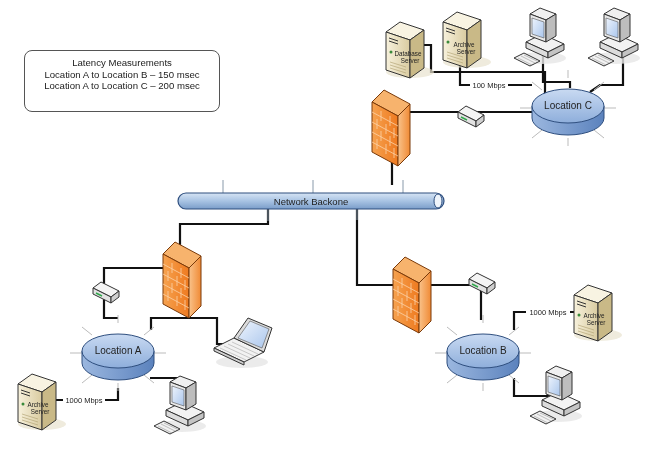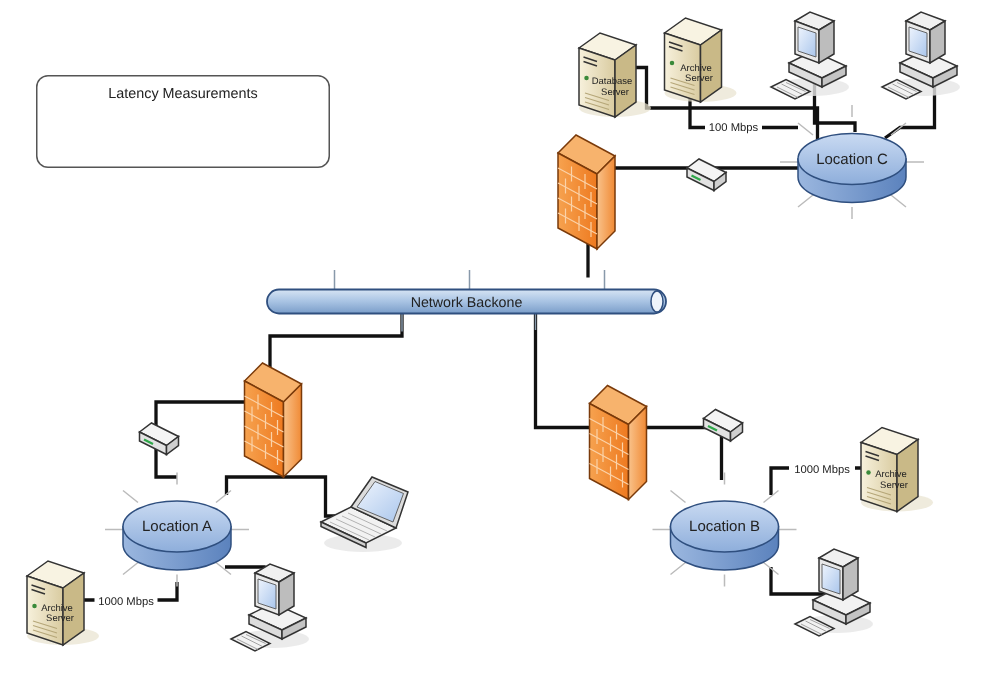--- a/index.html
+++ b/index.html
@@ -187,13 +187,15 @@
     <text class="lbl" x="84" y="403" text-anchor="middle" font-size="7.5">1000 Mbps</text>
   </g>
   <g>
     <rect x="526" y="307" width="44" height="10" fill="#fff"></rect>
     <text class="lbl" x="548" y="315" text-anchor="middle" font-size="7.5">1000 Mbps</text>
   </g>
 </svg>
 
 <div class="legend-box">
   <div>Latency Measurements</div>
+  <div>Location A to Location B – 150 msec</div>
+  <div>Location A to Location C – 200 msec</div>
 </div>
 
 </body></html>

